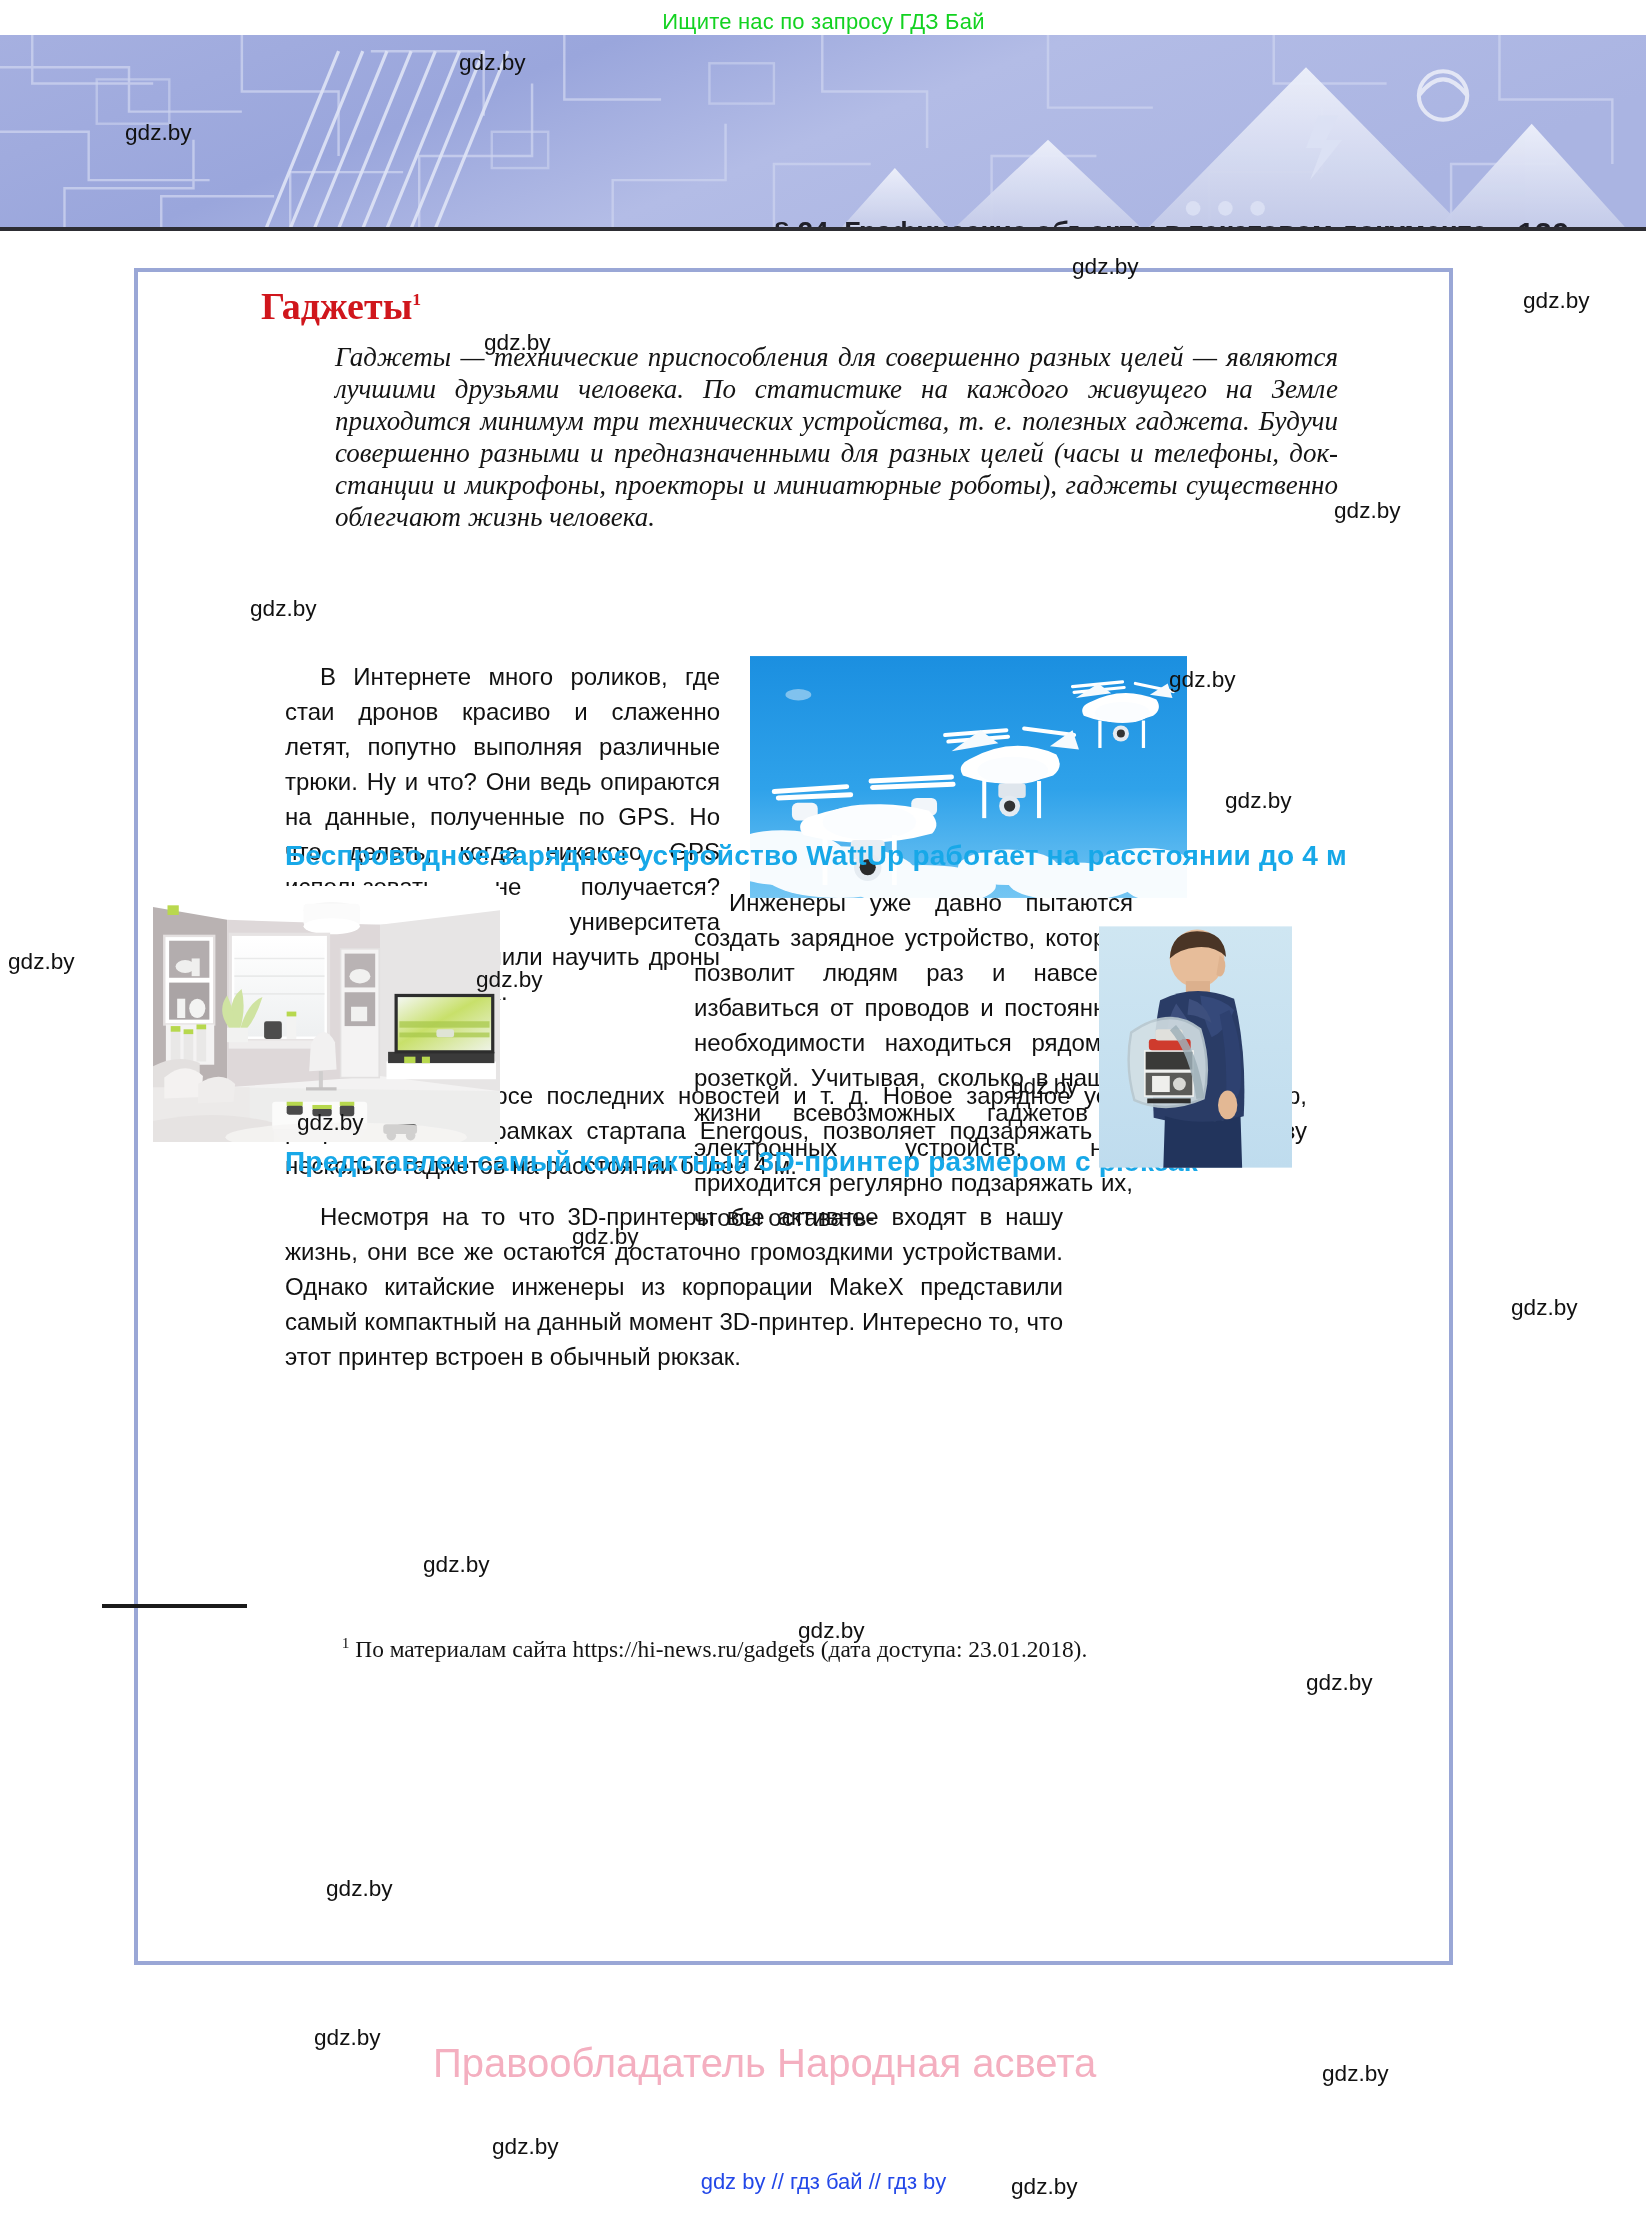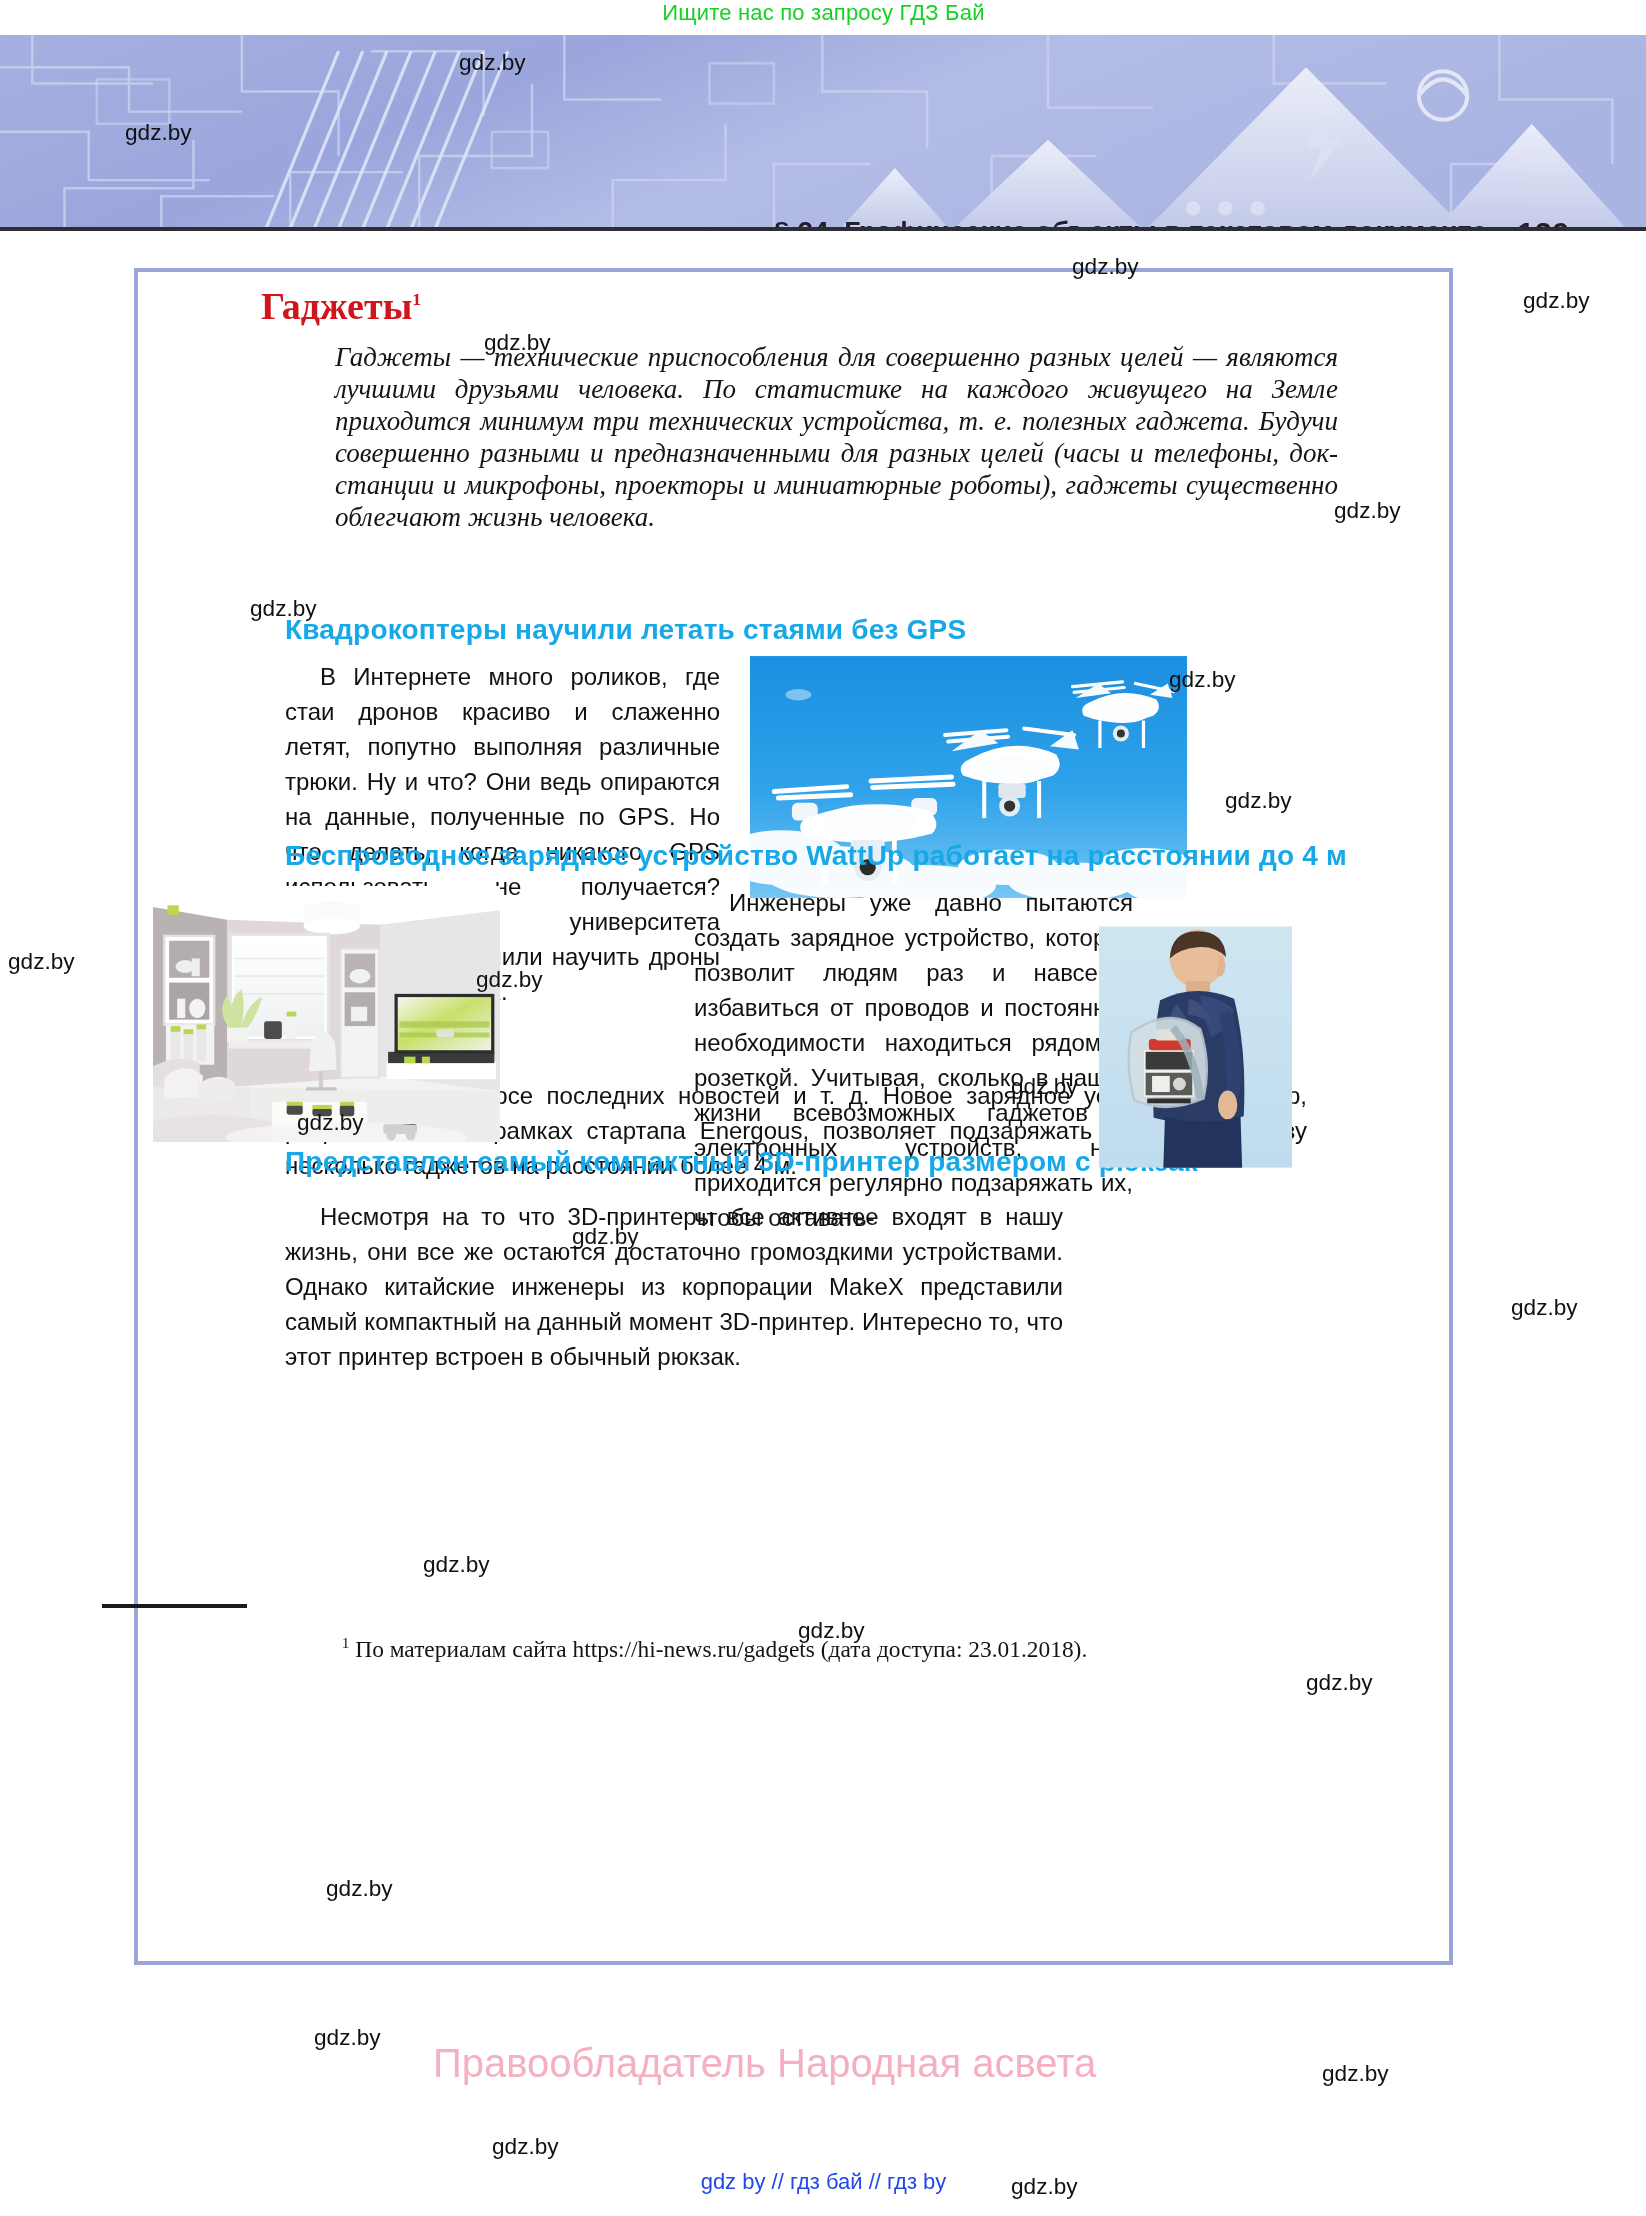--- a/index.html
+++ b/index.html
@@ -8,21 +8,21 @@
     background:#ffffff;
     font-family:"Liberation Sans", sans-serif;
     position:relative;
     overflow:hidden;
   }
 
   
   .promo-strip{
     position:absolute;left:0;top:0;width:1647px;height:35px;
     background:#ffffff;
-    display:flex;align-items:flex-start;justify-content:center;
+    display:flex;align-items:flex-end;justify-content:center;
   }
   .promo-strip span{
     color:#13d221;
     font-size:22px;
     font-family:"Liberation Sans", sans-serif;
     letter-spacing:0.2px;
   }
 
   
   .banner{
@@ -221,21 +221,20 @@
 
 <div class="frame">
   <div class="frame-inner">
 
     <div class="art-title">
       <span>Гаджеты</span><sup>1</sup>
     </div>
 
     <div class="intro">Гаджеты — технические приспособления для совершенно разных целей — являются лучшими друзьями человека. По статистике на каждого живущего на Земле приходится минимум три технических устройства, т. е. полезных гаджета. Будучи совершенно разными и предназначенными для разных целей (часы и телефоны, док-станции и микрофоны, проекторы и миниатюрные роботы), гаджеты существенно облегчают жизнь человека.</div>
 
-    <div class="blue-h blue-h-1">Квадрокоптеры научили летать стаями без GPS</div>
     <div class="body-col p-drone">В Интернете много роликов, где стаи дронов красиво и слаженно летят, попутно выполняя различные трюки. Ну и что? Они ведь опираются на данные, полученные по GPS. Но что делать, когда никакого GPS использовать не получается? Инженеры университета Пенсильвании решили научить дроны обходиться без них.</div>
 
     <div class="img img-drones">
       <svg width="437" height="242" viewBox="0 0 542 300">
         <defs>
           <linearGradient id="sky" x1="0" y1="0" x2="0" y2="1">
             <stop offset="0%" stop-color="#1b8fe0"></stop>
             <stop offset="55%" stop-color="#2fa2ea"></stop>
             <stop offset="100%" stop-color="#74c6f3"></stop>
           </linearGradient>

